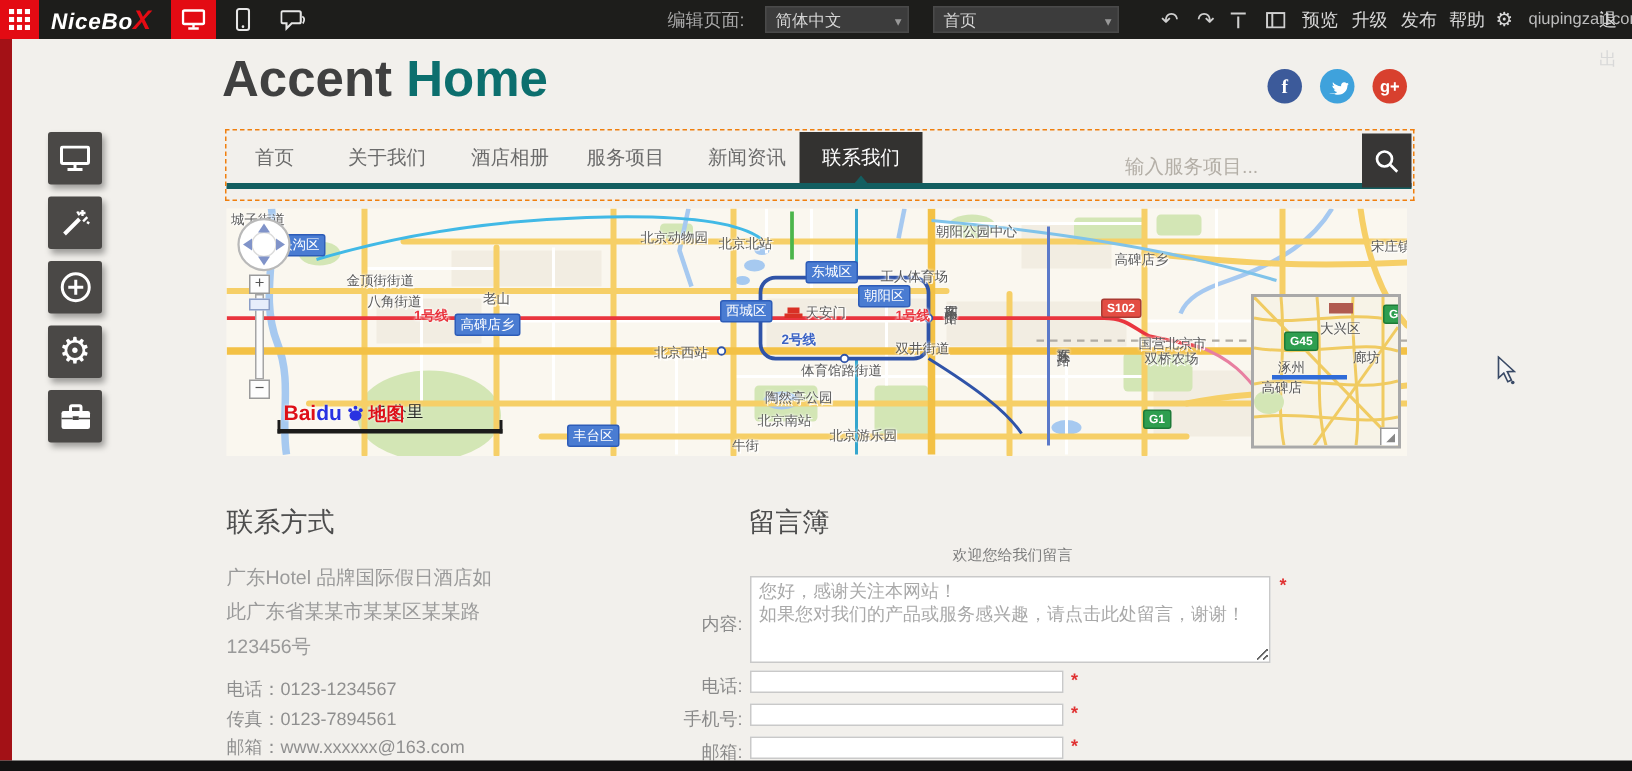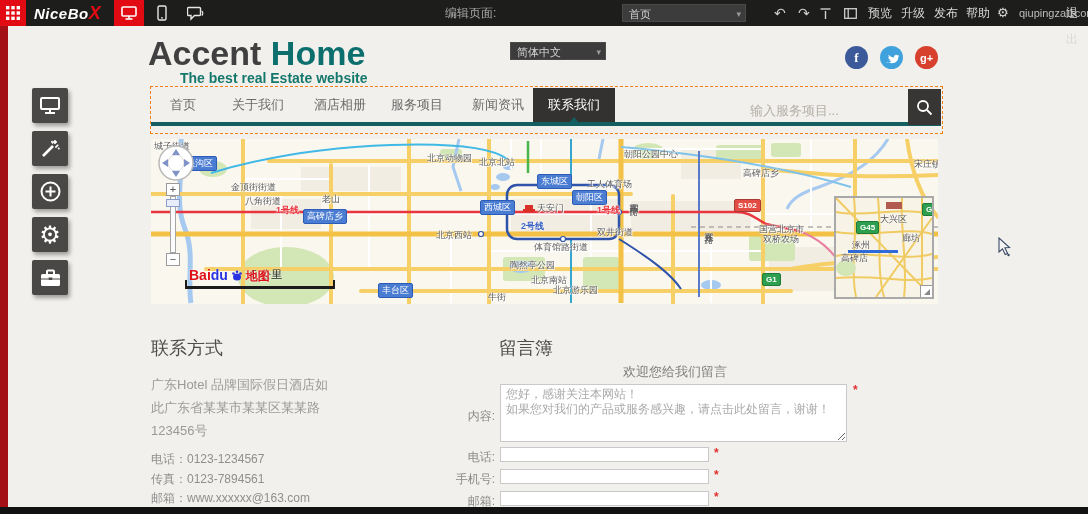--- a/index.html
+++ b/index.html
@@ -81,21 +81,21 @@
   .addr{position:absolute;left:151px;font-size:13px;color:#9a9a9a;}
   .contact-line{position:absolute;left:151px;font-size:12px;color:#8f8f8f;}
   .form-label{position:absolute;left:425px;width:70px;text-align:right;font-size:12px;color:#8a8a8a;}
   .form-input{position:absolute;left:500px;width:209px;height:15px;border:1px solid #c9c9c9;background:#fff;
               box-sizing:border-box;font-size:11px;font-family:inherit;outline:none;}
   .req{position:absolute;color:#e03131;font-size:12px;font-weight:bold;}
   #gb-textarea{position:absolute;left:500px;top:384px;width:347px;height:58px;border:1px solid #c9c9c9;background:#fff;
                box-sizing:border-box;font-size:12px;line-height:15px;color:#444;padding:2px 5px;font-family:inherit;outline:none;}
   #gb-textarea::placeholder{color:#a9a9a9;}
   #bottombar{position:absolute;left:0;top:507px;width:1088px;height:7px;background:#121212;}
-  #welcome{position:absolute;left:560px;top:363px;width:230px;text-align:center;font-size:13px;color:#7d7d7d;}
+  #welcome{position:absolute;left:560px;top:363px;width:230px;text-align:center;font-size:10px;color:#7d7d7d;}
 </style>
 </head>
 <body>
 
 <div id="screen">
 
   <div id="topbar">
     <div class="tb-red" style="left:0;width:26px;">
       <svg width="14" height="14" viewBox="0 0 14 14">
         <g fill="#fff">
@@ -126,21 +126,21 @@
       </svg>
     </div>
     <div class="tb-icon" style="left:182px;width:26px;">
       <svg width="17" height="15" viewBox="0 0 17 15">
         <path d="M1.5,1.5 h11 a1,1 0 0 1 1,1 v6 a1,1 0 0 1 -1,1 h-5 l-3.5,3.5 v-3.5 h-2.5 a1,1 0 0 1 -1,-1 v-6 a1,1 0 0 1 1,-1 z" fill="none" stroke="#e6e6e6" stroke-width="1.4"></path>
         <path d="M14.5,5 c1.5,.6 1.8,2.6 .4,4.6" fill="none" stroke="#e6e6e6" stroke-width="1.2"></path>
       </svg>
     </div>
 
     <div class="abs" style="left:445px;top:0;height:26px;line-height:26px;color:#a9a9a9;">编辑页面:</div>
-    <div class="tb-select" style="left:510px;width:96px;margin-top:38px;">
+    <div class="tb-select" style="left:510px;width:96px;">
       <span>简体中文</span><span class="caret">▾</span>
     </div>
     <div class="tb-select" style="left:622px;width:124px;">
       <span>首页</span><span class="caret">▾</span>
     </div>
 
     <div class="tb-link" style="left:774px;font-size:14px;color:#cfcfcf;">↶</div>
     <div class="tb-link" style="left:798px;font-size:14px;color:#cfcfcf;">↷</div>
     <div class="tb-icon" style="left:816px;width:18px;">
       <svg width="11" height="11" viewBox="0 0 11 11">
@@ -198,21 +198,20 @@
     <svg width="21" height="18" viewBox="0 0 21 18">
       <rect x="1" y="5" width="19" height="12" rx="1.5" fill="#fff"></rect>
       <path d="M7,5 v-2.5 a1,1 0 0 1 1,-1 h5 a1,1 0 0 1 1,1 v2.5" fill="none" stroke="#fff" stroke-width="2"></path>
       <rect x="8.5" y="8.5" width="4" height="2.5" fill="#4a4846"></rect>
       <line x1="1" y1="10" x2="8.5" y2="10" stroke="#4a4846" stroke-width="1"></line>
         <line x1="12.5" y1="10" x2="20" y2="10" stroke="#4a4846" stroke-width="1"></line>
     </svg>
   </div>
 
   <div id="brand"><span class="a">Accent</span><span class="h"> Home</span></div>
-  <div id="tagline">The best real Estate website</div>
 
   <div class="soc" style="left:845px;background:#3c5a9a;font-family:'Liberation Serif',serif;">
       <span>f</span>
     </div>
   <div class="soc" style="left:880px;background:#3fa2dc;">
     <svg width="14" height="12" viewBox="0 0 14 12">
       <path d="M1,10.5 c2,.5 4,0 5.5,-1.2 c-1.2,-.1 -2,-.8 -2.3,-1.7 c.4,.1 .8,.1 1.2,0 c-1.3,-.3 -2.2,-1.3 -2.2,-2.6 c.4,.2 .8,.35 1.3,.37 c-.8,-.6 -1.2,-1.6 -.9,-2.6 c1.4,1.6 3.3,2.6 5.5,2.7 c-.3,-1.3 .7,-2.6 2,-2.6 c.6,0 1.2,.25 1.6,.65 c.5,-.1 1,-.3 1.4,-.55 c-.2,.5 -.5,.95 -1,1.2 c.45,-.05 .9,-.17 1.3,-.34 c-.3,.45 -.7,.85 -1.1,1.17 c.1,2.9 -2.1,6.2 -6.2,6.2 c-1.2,0 -2.4,-.35 -3.4,-.95 z" fill="#fff"></path>
     </svg>
   </div>
   <div class="soc" style="left:915px;background:#d8402e;font-size:11px;">
@@ -342,21 +341,21 @@
     <div class="map-label" style="left:171px;top:55px;">老山</div>
     <div class="map-label" style="left:276px;top:14px;">北京动物园</div>
     <div class="map-label" style="left:328px;top:18px;">北京北站</div>
     <div class="map-label" style="left:436px;top:40px;">工人体育场</div>
     <div class="map-label" style="left:386px;top:64px;">天安门</div>
     <div class="map-label" style="left:285px;top:91px;">北京西站</div>
     <div class="map-label" style="left:446px;top:88px;">双井街道</div>
     <div class="map-label" style="left:337px;top:105px;margin-top:48px;">牛街</div>
     <div class="map-label" style="left:383px;top:103px;">体育馆路街道</div>
     <div class="map-label" style="left:359px;top:121px;">陶然亭公园</div>
-    <div class="map-label" style="left:354px;top:136px;margin-left:26px;">北京南站</div>
+    <div class="map-label" style="left:354px;top:136px;">北京南站</div>
     <div class="map-label" style="left:402px;top:146px;">北京游乐园</div>
     <div class="map-label" style="left:473px;top:10px;">朝阳公园中心</div>
     <div class="map-label" style="left:592px;top:29px;">高碑店乡</div>
     <div class="map-label" style="left:763px;top:20px;">宋庄镇</div>
     <div class="map-label" style="left:608px;top:85px;">国营北京市</div>
     <div class="map-label" style="left:612px;top:95px;">双桥农场</div>
     
     <div class="map-badge" style="left:22px;top:17px;">门头沟区</div>
     <div class="map-badge" style="left:152px;top:70px;">高碑店乡</div>
     <div class="map-badge" style="left:386px;top:35px;">东城区</div>

